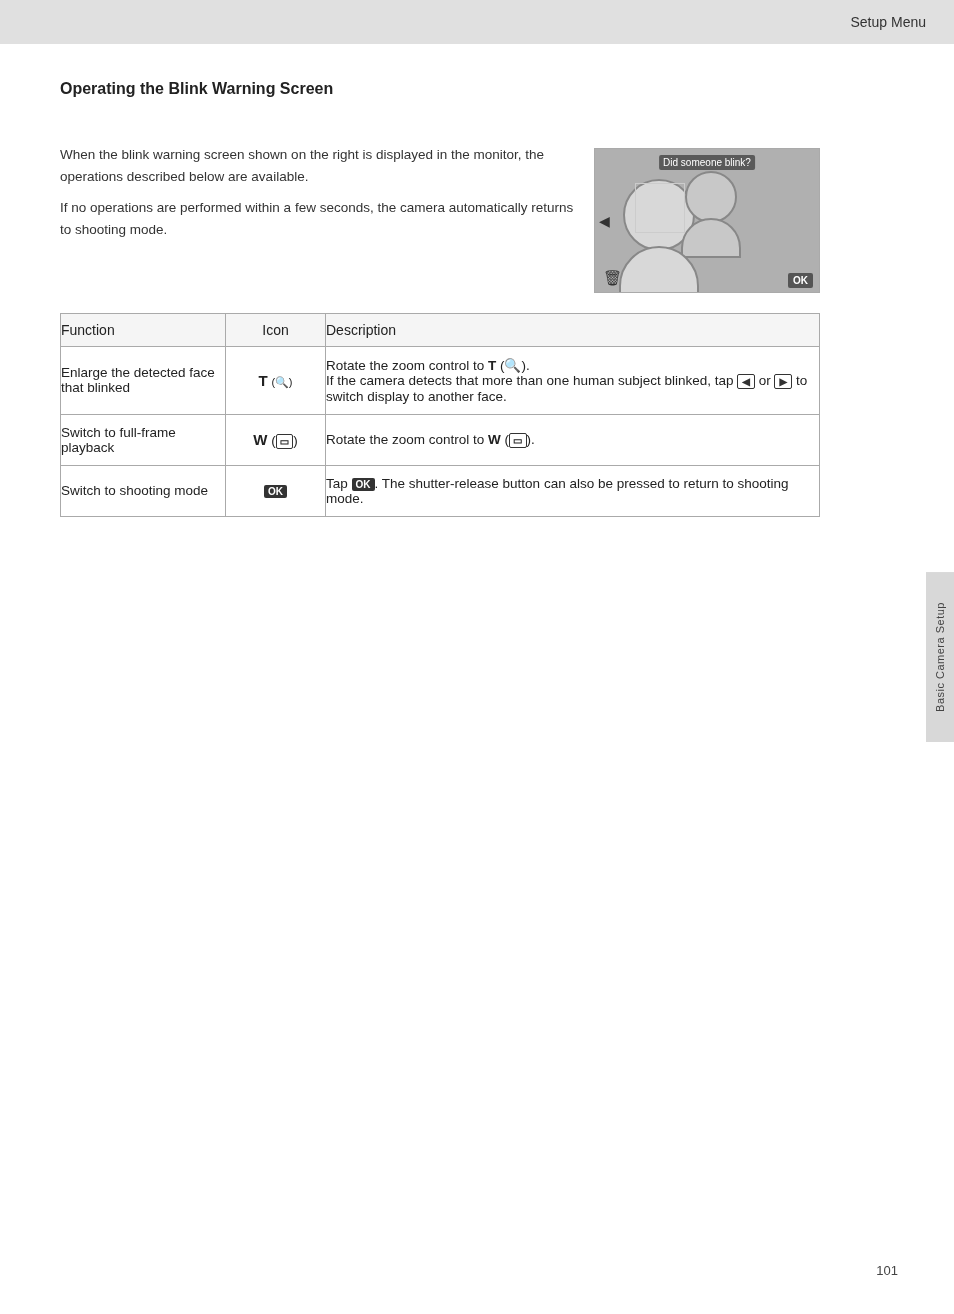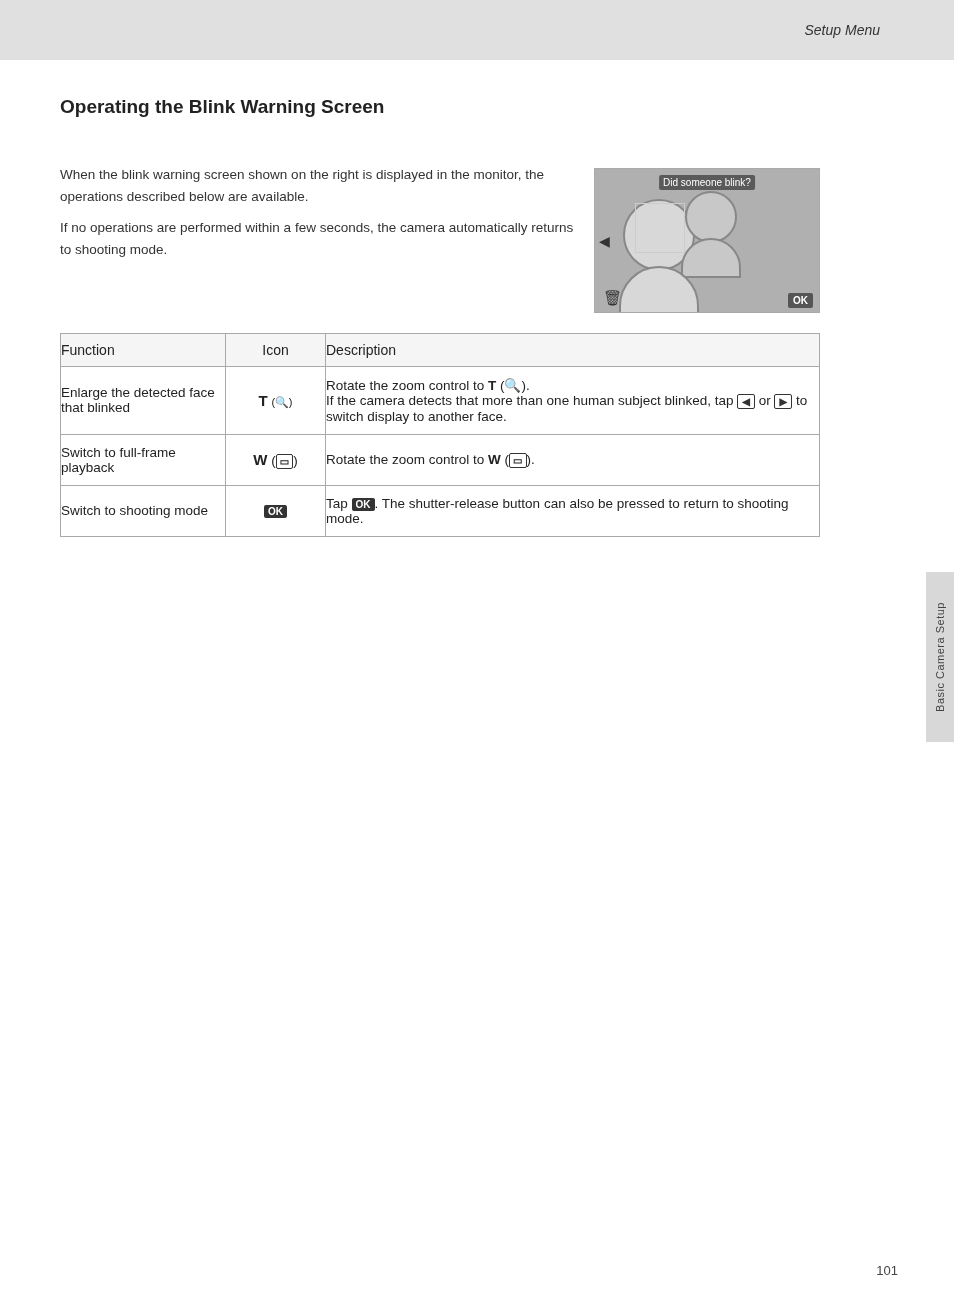--- a/index.html
+++ b/index.html
@@ -9,41 +9,40 @@
       background: #ffffff;
       font-family: Arial, Helvetica, sans-serif;
       font-size: 14px;
       color: #222;
       position: relative;
     }
 
     
     .header-bar {
       background: #e0e0e0;
-      height: 60px;
+      height: 44px;
       display: flex;
       align-items: center;
       justify-content: flex-end;
-      padding-right: 74px;
-      font-style: italic;
+      padding-right: 28px;
     }
     .header-title {
       font-size: 14px;
       color: #333;
     }
 
     
     .main-content {
       padding: 36px 60px 40px 60px;
       max-width: 880px;
     }
 
     
     .section-title {
-      font-size: 19px;
+      font-size: 16px;
       font-weight: bold;
       margin-bottom: 14px;
     }
 
     
     .intro-row {
       display: flex;
       align-items: flex-start;
       gap: 12px;
       margin-bottom: 12px;

